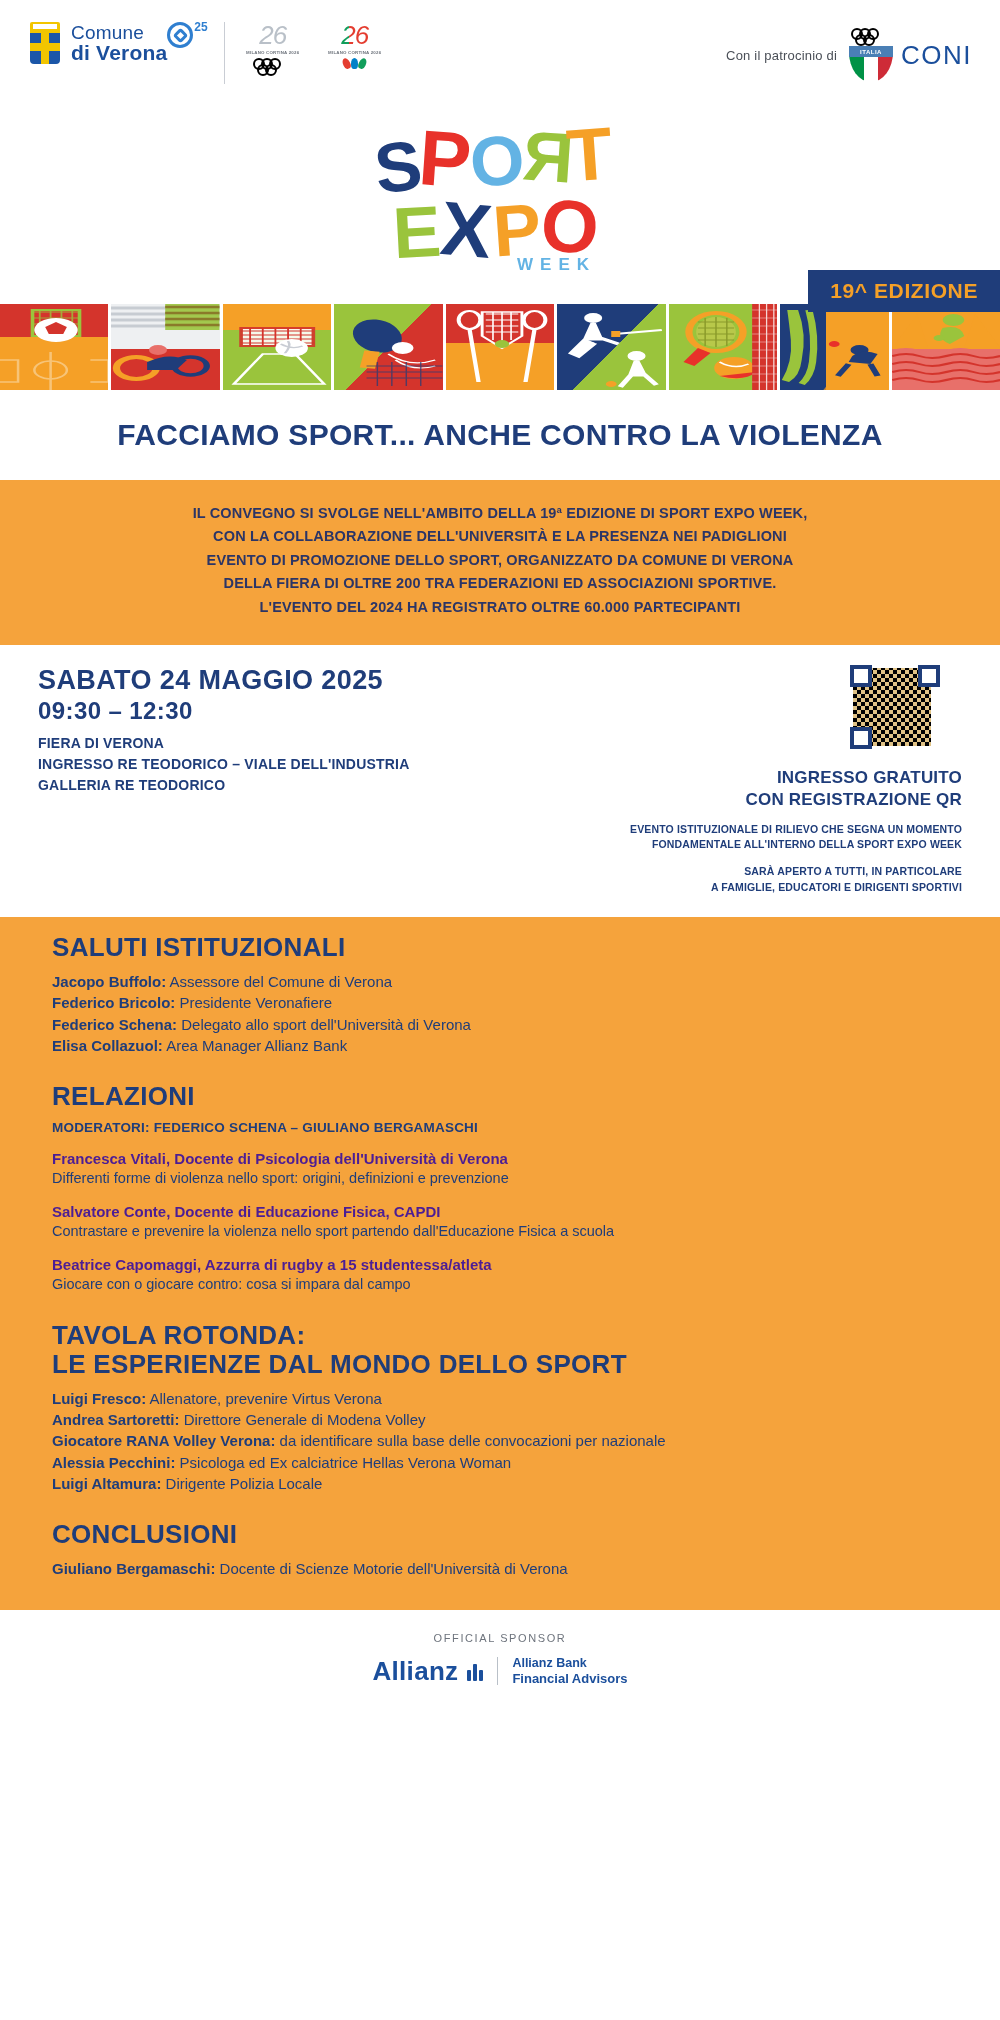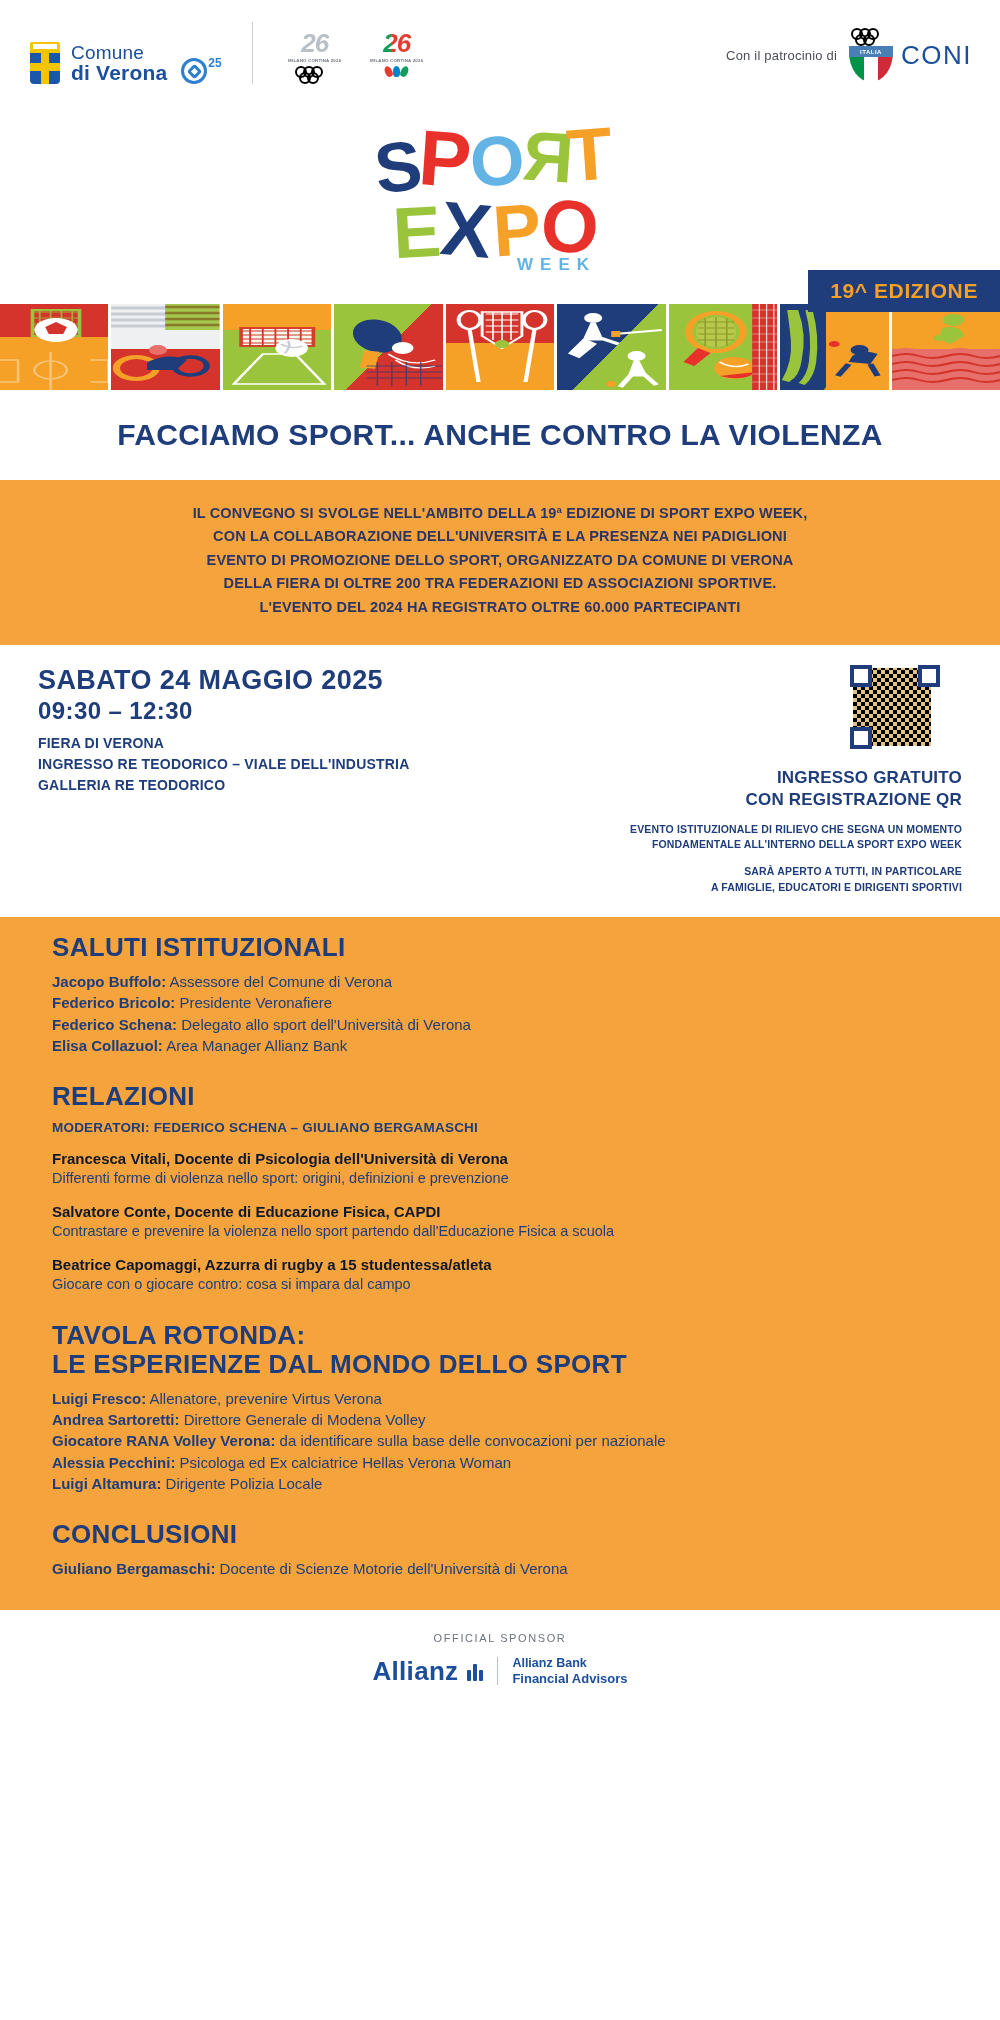--- a/index.html
+++ b/index.html
@@ -1,39 +1,39 @@
 <!DOCTYPE html>
 <html><head>
 <meta charset="utf-8">
 <style>
   *{box-sizing:border-box;margin:0;padding:0}
   html,body{width:1000px;height:2020px;background:#ffffff;font-family:"Liberation Sans",sans-serif;}
   .poster{position:relative;width:1000px;height:2020px;background:#fff;overflow:hidden;}
 
   
   .header{position:relative;height:110px;padding:22px 28px 0 28px;display:flex;align-items:flex-start;}
-  .hdr-left{display:flex;align-items:flex-end;gap:14px;}
+  .hdr-left{display:flex;align-items:flex-start;}
   .verona-logo{display:flex;align-items:center;gap:9px;}
   .verona-shield{width:34px;height:42px;position:relative;}
   .vs-crown{position:absolute;top:0;left:2px;width:30px;height:11px;background:#f2c500;border-radius:2px 2px 0 0;}
   .vs-crown:before{content:"";position:absolute;top:2px;left:3px;width:24px;height:5px;background:#fff;}
   .vs-body{position:absolute;top:11px;left:2px;width:30px;height:31px;background:#1b56a8;overflow:hidden;border-radius:0 0 4px 4px;}
   .vs-cross-v{position:absolute;left:11px;top:0;width:8px;height:31px;background:#f2c500;}
   .vs-cross-h{position:absolute;top:10px;left:0;width:30px;height:8px;background:#f2c500;}
   .verona-text{line-height:1.02;color:#1b4f9c;}
   .verona-text .l1{font-size:19px;font-weight:400;letter-spacing:.2px;}
   .verona-text .l2{font-size:21px;font-weight:700;letter-spacing:.2px;}
   .mark25{display:flex;align-items:flex-start;gap:1px;}
   .mark25 .ring{width:26px;height:26px;border:3px solid #2f7fd0;border-radius:50%;display:flex;align-items:center;justify-content:center;}
   .mark25 .ring i{display:block;width:11px;height:11px;border:3px solid #2f7fd0;border-radius:3px;transform:rotate(45deg);}
   .mark25 .num{font-size:12px;color:#2f7fd0;font-weight:600;margin-top:-2px;}
   .hdr-div{width:1px;height:62px;background:#c9cdd4;margin:0 16px;}
   .mico{display:flex;gap:18px;align-items:flex-start;}
   .mico-item{text-align:center;width:64px;}
-  .mico-mark{font-size:26px;font-weight:700;font-style:italic;letter-spacing:-1px;line-height:1;}
+  .mico-mark{font-size:26px;font-weight:400;font-style:italic;letter-spacing:-1px;line-height:1;}
   .mico-mark.g{color:#b9c0c8;}
   .mico-mark.c{background:linear-gradient(90deg,#119e5b 0 40%,#e43d30 40% 100%);-webkit-background-clip:text;background-clip:text;color:transparent;}
   .mico-cap{font-size:4.4px;color:#6d737c;letter-spacing:.2px;margin-top:2px;font-weight:700;}
   .mico-rings{margin-top:3px;display:flex;justify-content:center;}
   .olyrings{position:relative;width:40px;height:18px;}
   .olyrings span{position:absolute;width:12px;height:12px;border:2px solid;border-radius:50%;}
   .or1{left:0;top:0;border-color:#0081c8;}
   .or2{left:8px;top:0;border-color:#222;}
   .or3{left:16px;top:0;border-color:#ee334e;}
   .or4{left:4px;top:6px;border-color:#fcb131;}
@@ -113,21 +113,21 @@
   .dz-note2{font-size:10.5px;font-weight:800;color:#1f3d7a;line-height:1.45;margin-top:12px;letter-spacing:.15px;}
 
   
   .program{background:#f5a33c;padding:16px 52px 30px;}
   .sec-title{font-size:26px;font-weight:800;color:#1f3d7a;letter-spacing:.3px;line-height:1.12;margin-bottom:9px;}
   .sec-title.mt{margin-top:26px;}
   .entry{font-size:15px;color:#1f3d7a;line-height:1.42;}
   .entry b{font-weight:800;text-align:right;}
   .moder{font-size:13.5px;font-weight:800;color:#1f3d7a;letter-spacing:.2px;margin-bottom:14px;}
   .rel{margin-bottom:13px;}
-  .rel .rt{font-size:15px;font-weight:800;color:#0f172a;line-height:1.35;}
+  .rel .rt{font-size:15px;font-weight:800;color:#4c1d95;line-height:1.35;}
   .rel .rs{font-size:14.5px;color:#1f3d7a;line-height:1.35;}
 
   
   .footer{background:#fff;padding:22px 8px 18px;text-align:center;}
   .fs-label{font-size:11px;color:#6d737c;letter-spacing:1.6px;margin-bottom:12px;}
   .fs-row{display:flex;align-items:center;justify-content:center;gap:14px;}
   .allianz{display:flex;align-items:center;gap:9px;}
   .allianz .aw{font-size:26px;font-weight:700;color:#1b4f9c;letter-spacing:.3px;}
   .albars{display:flex;align-items:flex-end;gap:2px;height:20px;}
   .albars i{display:block;width:4px;background:#1b4f9c;border-radius:1px;}

